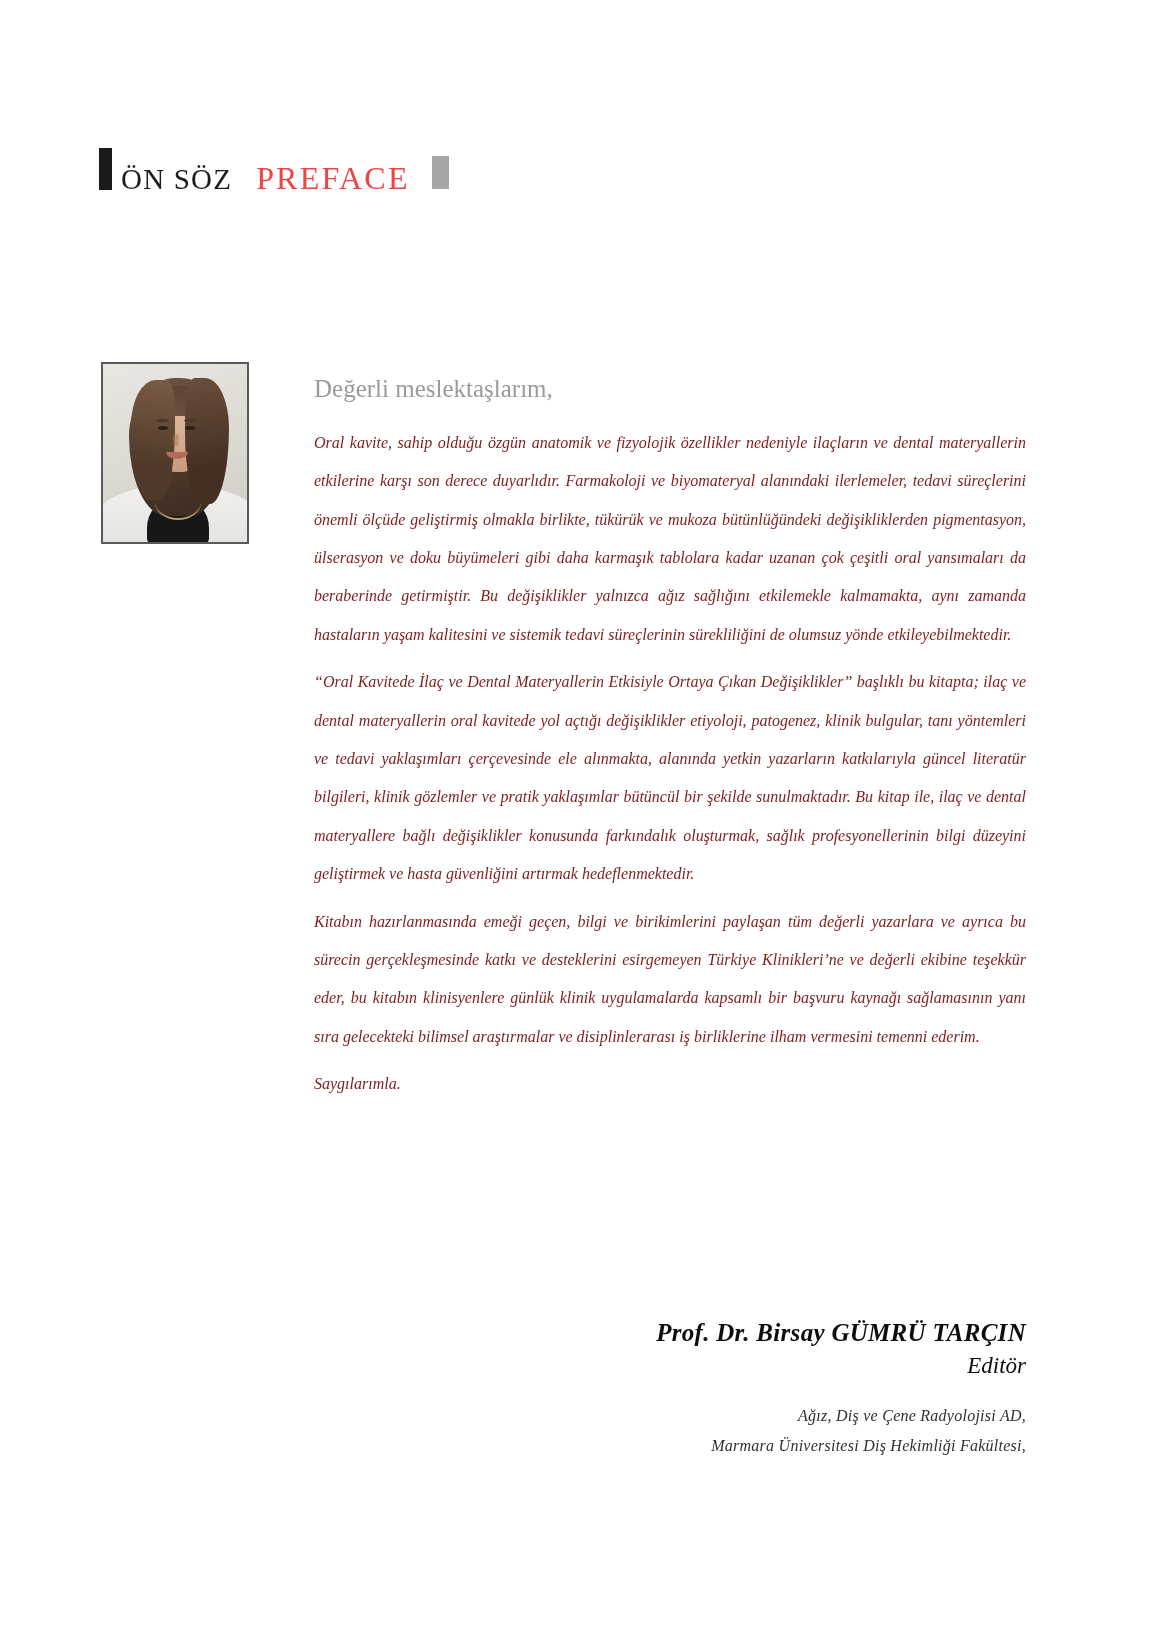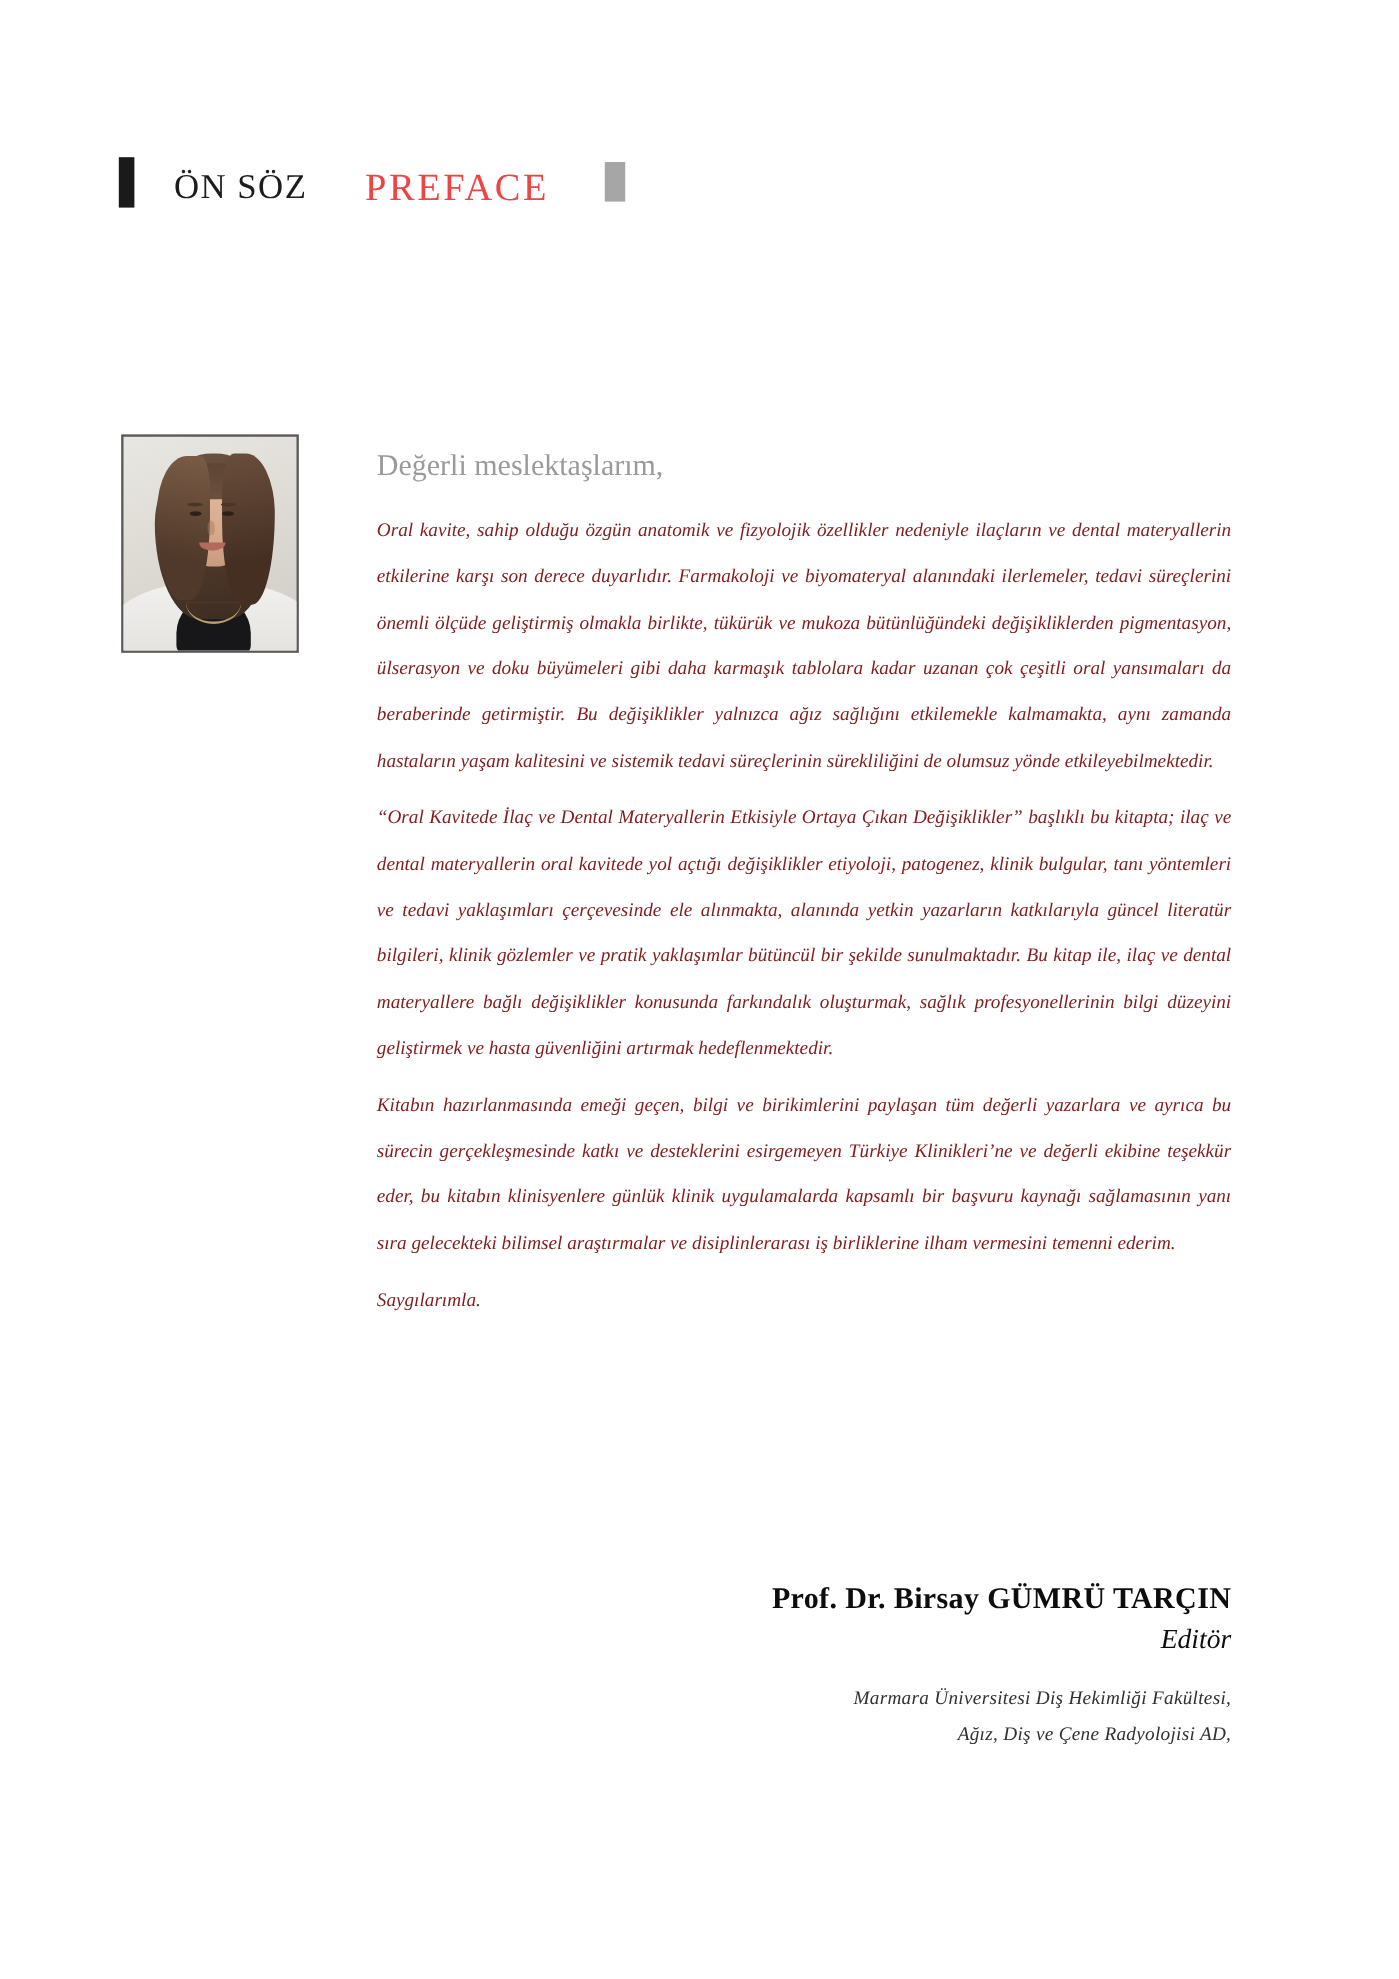--- a/index.html
+++ b/index.html
@@ -16,25 +16,24 @@
     height: 1649px;
     background: #ffffff;
     overflow: hidden;
     margin: 0 auto;
   }
 
   
   .header {
     position: absolute;
     left: 99px;
-    top: 126px;
+    top: 138px;
     display: flex;
-    align-items: center;
+    align-items: flex-end;
     height: 52px;
-    gap: 24px;
   }
   .hdr-bar-dark {
     width: 13px;
     height: 42px;
     background: #1a1a1a;
     margin-right: 9px;
     flex: none;
   }
   .hdr-title-tr {
     font-family: "Liberation Serif", serif;
@@ -240,20 +239,21 @@
   
   .signature {
     position: absolute;
     left: 314px;
     top: 1316px;
     width: 712px;
     text-align: right;
   }
   .sig-name {
     font-family: "Liberation Serif", serif;
+    font-style: italic;
     font-weight: bold;
     font-size: 25px;
     color: #0d0d0d;
     line-height: 1.32;
     letter-spacing: .3px;
   }
   .sig-role {
     font-family: "Liberation Serif", serif;
     font-style: italic;
     font-weight: normal;
@@ -309,18 +309,18 @@
     <p class="para">Oral kavite, sahip olduğu özgün anatomik ve fizyolojik özellikler nedeniyle ilaçların ve dental materyallerin etkilerine karşı son derece duyarlıdır. Farmakoloji ve biyomateryal alanındaki ilerlemeler, tedavi süreçlerini önemli ölçüde geliştirmiş olmakla birlikte, tükürük ve mukoza bütünlüğündeki değişikliklerden pigmentasyon, ülserasyon ve doku büyümeleri gibi daha karmaşık tablolara kadar uzanan çok çeşitli oral yansımaları da beraberinde getirmiştir. Bu değişiklikler yalnızca ağız sağlığını etkilemekle kalmamakta, aynı zamanda hastaların yaşam kalitesini ve sistemik tedavi süreçlerinin sürekliliğini de olumsuz yönde etkileyebilmektedir.</p>
     <p class="para">“Oral Kavitede İlaç ve Dental Materyallerin Etkisiyle Ortaya Çıkan Değişiklikler” başlıklı bu kitapta; ilaç ve dental materyallerin oral kavitede yol açtığı değişiklikler etiyoloji, patogenez, klinik bulgular, tanı yöntemleri ve tedavi yaklaşımları çerçevesinde ele alınmakta, alanında yetkin yazarların katkılarıyla güncel literatür bilgileri, klinik gözlemler ve pratik yaklaşımlar bütüncül bir şekilde sunulmaktadır. Bu kitap ile, ilaç ve dental materyallere bağlı değişiklikler konusunda farkındalık oluşturmak, sağlık profesyonellerinin bilgi düzeyini geliştirmek ve hasta güvenliğini artırmak hedeflenmektedir.</p>
     <p class="para">Kitabın hazırlanmasında emeği geçen, bilgi ve birikimlerini paylaşan tüm değerli yazarlara ve ayrıca bu sürecin gerçekleşmesinde katkı ve desteklerini esirgemeyen Türkiye Klinikleri’ne ve değerli ekibine teşekkür eder, bu kitabın klinisyenlere günlük klinik uygulamalarda kapsamlı bir başvuru kaynağı sağlamasının yanı sıra gelecekteki bilimsel araştırmalar ve disiplinlerarası iş birliklerine ilham vermesini temenni ederim.</p>
     <p class="para">Saygılarımla.</p>
   </div>
 
   <div class="signature">
     <div class="sig-name">Prof. Dr. Birsay GÜMRÜ TARÇIN</div>
     <div class="sig-role">Editör</div>
     <div class="sig-affil">
+      <div>Ağız, Diş ve Çene Radyolojisi AD,</div>
       <div>Marmara Üniversitesi Diş Hekimliği Fakültesi,</div>
-      <div>Ağız, Diş ve Çene Radyolojisi AD,</div>
     </div>
   </div>
 
 </div>
 
 </body></html>

